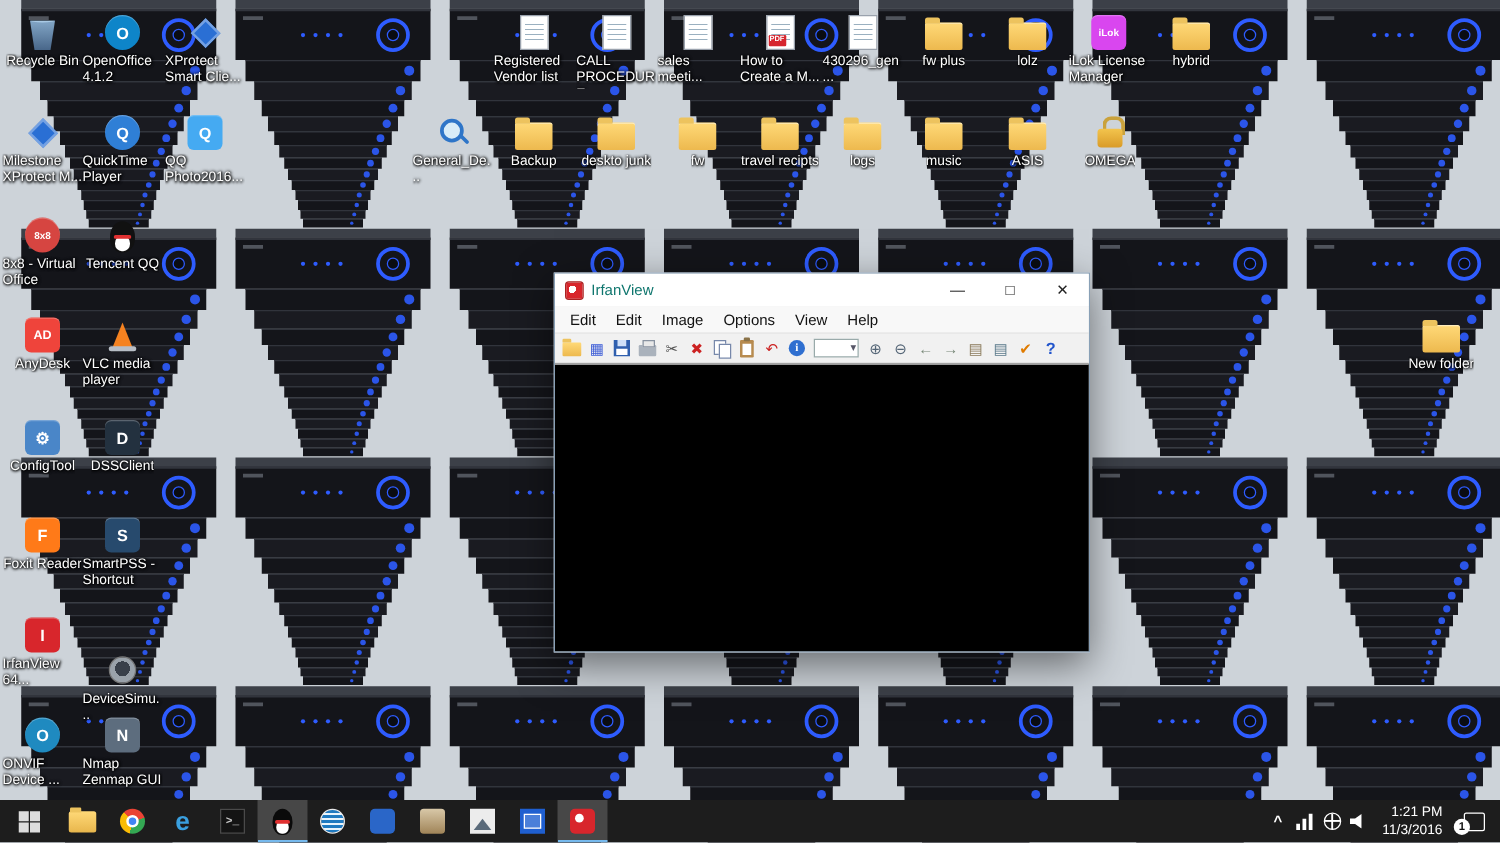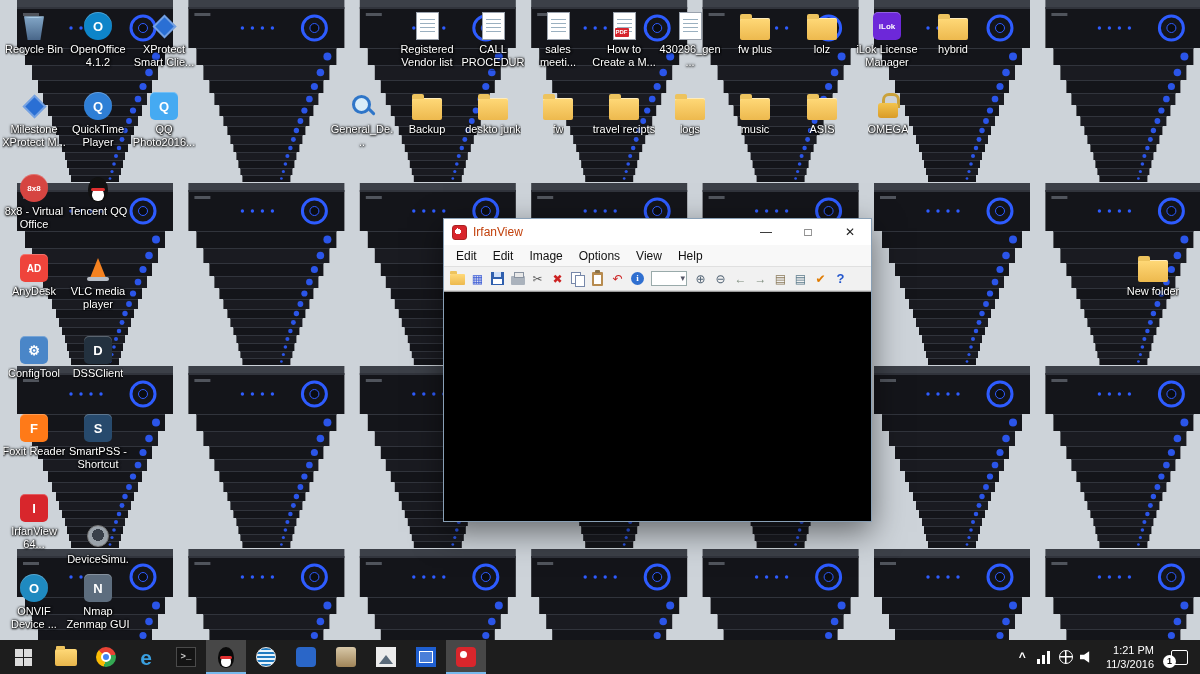--- a/index.html
+++ b/index.html
@@ -4,21 +4,21 @@
 <style>
   *{margin:0;padding:0;box-sizing:border-box;}
   html,body{width:1200px;height:674px;overflow:hidden;}
   body{position:relative;font-family:"Liberation Sans",sans-serif;background:#cdd3d9;}
   #wallpaper-holder{position:absolute;inset:0;z-index:0;}
   #icons-layer{position:absolute;inset:0 0 34px 0;z-index:5;}
 
   
   .icon-cell{position:absolute;width:64px;display:flex;flex-direction:column;align-items:center;gap:3px;cursor:default;}
   .icon-glyph{height:32px;width:36px;display:flex;align-items:flex-end;justify-content:center;position:relative;}
-  .icon-label{font:11px/1.2 "Liberation Sans",sans-serif;color:#fff;text-align:center;
+  .icon-label{font:11px/1.2 "Liberation Sans",sans-serif;color:#fff;
     text-shadow:0 1px 2px #000,1px 0 2px #000,0 0 3px #000;max-height:28px;overflow:hidden;word-break:break-word;}
   .g-folder{width:30px;height:22px;background:linear-gradient(#ffd978,#edb94e);border-radius:2px;position:relative;box-shadow:inset 0 1px 0 rgba(255,255,255,.5);}
   .g-folder::before{content:"";position:absolute;top:-4px;left:0;width:12px;height:5px;background:#edc35e;border-radius:2px 2px 0 0;}
   .g-doc{width:23px;height:28px;background:#fff;border:1px solid #9aa2ad;position:relative;}
   .g-doc::before{content:"";position:absolute;left:3px;right:3px;top:6px;height:15px;
     background:repeating-linear-gradient(#9ab0c0 0 1px,transparent 1px 4px);}
   .badge-pdf{position:absolute;left:1px;bottom:2px;background:#d6252e;color:#fff;font:bold 6px/1.5 "Liberation Sans",sans-serif;padding:0 1px;border-radius:1px;}
   .g-app{width:28px;height:28px;border-radius:5px;display:flex;align-items:center;justify-content:center;color:#fff;font-weight:bold;font-family:"Liberation Sans",sans-serif;box-shadow:inset 0 1px 0 rgba(255,255,255,.25);}
   .g-capp{border-radius:50%;}
   .g-bin{width:20px;height:26px;background:linear-gradient(rgba(150,190,225,.9),rgba(90,130,175,.75));
@@ -37,21 +37,21 @@
   .g-search::before{content:"";position:absolute;left:3px;top:3px;width:13px;height:13px;border:3px solid #2e75c8;border-radius:50%;background:#d8ecf8;}
   .g-search::after{content:"";position:absolute;left:18px;top:18px;width:9px;height:3px;background:#2e75c8;transform:rotate(45deg);border-radius:2px;}
   .g-diamond{width:17px;height:17px;background:#2a6fd4;transform:rotate(45deg);box-shadow:inset 0 0 0 2px rgba(255,255,255,.35);margin-bottom:5px;}
   .g-cam{width:22px;height:22px;border-radius:50%;background:radial-gradient(circle at 50% 45%,#39404a 0 6px,#9aa2aa 6px);border:1px solid #777;margin-bottom:3px;}
 
   
   .window{position:absolute;left:443px;top:218px;width:429px;height:304px;background:#f0f0f0;border:1px solid #89a0b6;
     box-shadow:0 10px 30px rgba(0,0,0,.5);display:flex;flex-direction:column;z-index:10;}
   .titlebar{height:26px;background:#fff;display:flex;align-items:center;padding-left:8px;gap:6px;flex:0 0 auto;}
   .app-ico{width:15px;height:15px;border-radius:3px;background:radial-gradient(circle at 38% 42%,#fff 0 3px,#d8262c 3px);border:1px solid #a22;}
-  .title{font-size:12px;color:#c2410c;}
+  .title{font-size:12px;color:#0f766e;}
   .winbtns{margin-left:auto;display:flex;height:100%;}
   .wbtn{width:42px;display:flex;align-items:center;justify-content:center;font-size:12px;color:#222;}
   .menubar{height:22px;background:#f8f8f8;display:flex;align-items:center;padding-left:4px;border-bottom:1px solid #e0e0e0;flex:0 0 auto;}
   .menu-item{font-size:12px;color:#111;padding:0 8px;}
   .toolbar{height:24px;background:#f1f1f1;display:flex;align-items:center;padding-left:4px;gap:1px;border-bottom:1px solid #d6d6d6;flex:0 0 auto;}
   .tbtn{height:20px;min-width:19px;display:flex;align-items:center;justify-content:center;}
   .tglyph{font-size:12px;line-height:1;}
   .ti{display:inline-flex;align-items:center;justify-content:center;}
   .ti-folder{width:15px;height:11px;background:linear-gradient(#ffd978,#edb94e);border-radius:1px;position:relative;margin-top:2px;}
   .ti-folder::before{content:"";position:absolute;top:-3px;left:0;width:7px;height:3px;background:#edc35e;border-radius:1px 1px 0 0;}
@@ -257,21 +257,21 @@
         <div class="icon-label">fw plus</div>
       </div>
       <div class="icon-cell" style="left: 790px; top: 8px;">
         <div class="icon-glyph">
           <div class="g-folder"></div>
         </div>
         <div class="icon-label">lolz</div>
       </div>
       <div class="icon-cell" style="left: 855px; top: 8px;">
         <div class="icon-glyph">
-          <div class="g-app" style="background: #6d28d9; font-size: 8px;">iLok</div>
+          <div class="g-app" style="background: #d946ef; font-size: 8px;">iLok</div>
         </div>
         <div class="icon-label">iLok License Manager</div>
       </div>
       <div class="icon-cell" style="left: 921px; top: 8px;">
         <div class="icon-glyph">
           <div class="g-folder"></div>
         </div>
         <div class="icon-label">hybrid</div>
       </div>
       <div class="icon-cell" style="left: 2px; top: 88px;">

